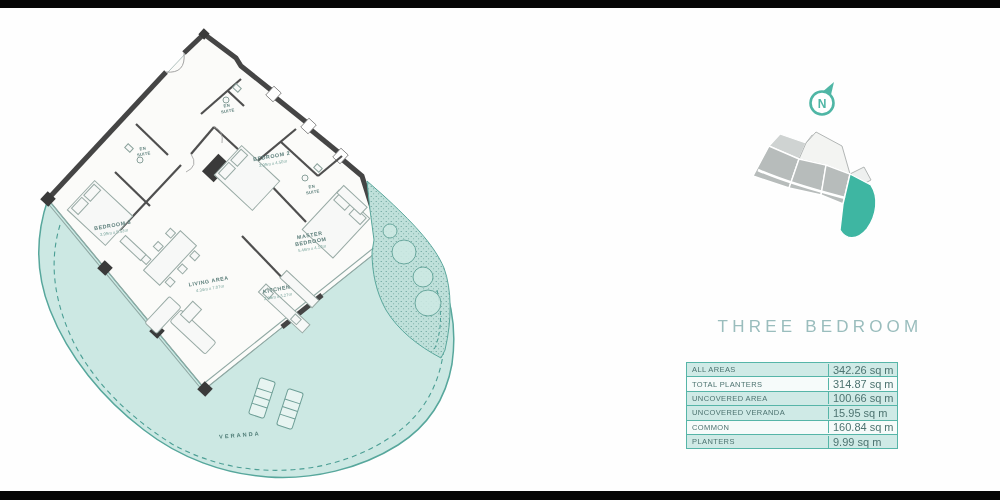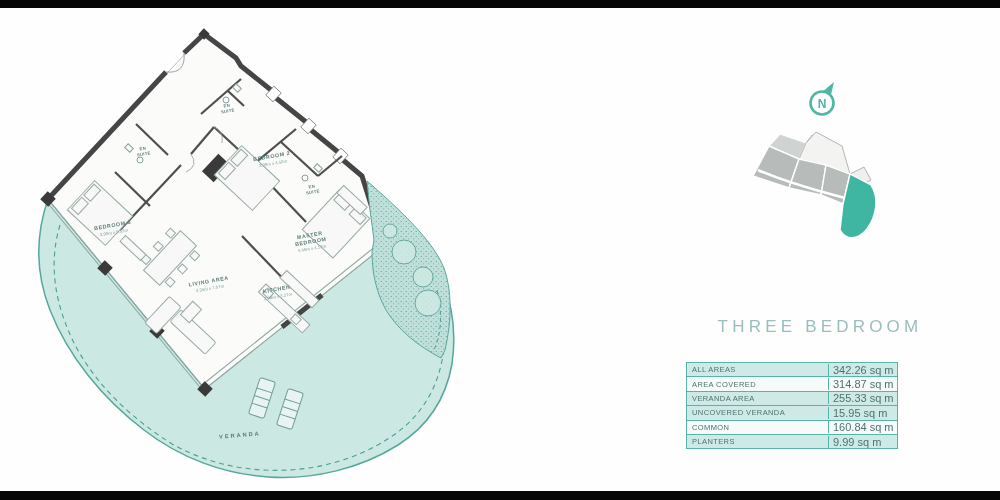--- a/index.html
+++ b/index.html
@@ -241,26 +241,26 @@
   </svg>
 
   <div class="plan-title">THREE BEDROOM</div>
 
   <div class="area-table">
       <div class="t-row alt">
       <div class="t-label">ALL AREAS</div>
       <div class="t-value">342.26 sq m</div>
     </div>
       <div class="t-row">
-      <div class="t-label">AREA COVERED</div>
+      <div class="t-label">TOTAL PLANTERS</div>
       <div class="t-value">314.87 sq m</div>
     </div>
       <div class="t-row alt">
-      <div class="t-label">VERANDA AREA</div>
-      <div class="t-value">255.33 sq m</div>
+      <div class="t-label">UNCOVERED AREA</div>
+      <div class="t-value">100.66 sq m</div>
     </div>
       <div class="t-row alt">
       <div class="t-label">UNCOVERED VERANDA</div>
       <div class="t-value">15.95 sq m</div>
     </div>
       <div class="t-row">
       <div class="t-label">COMMON</div>
       <div class="t-value">160.84 sq m</div>
     </div>
       <div class="t-row alt">

